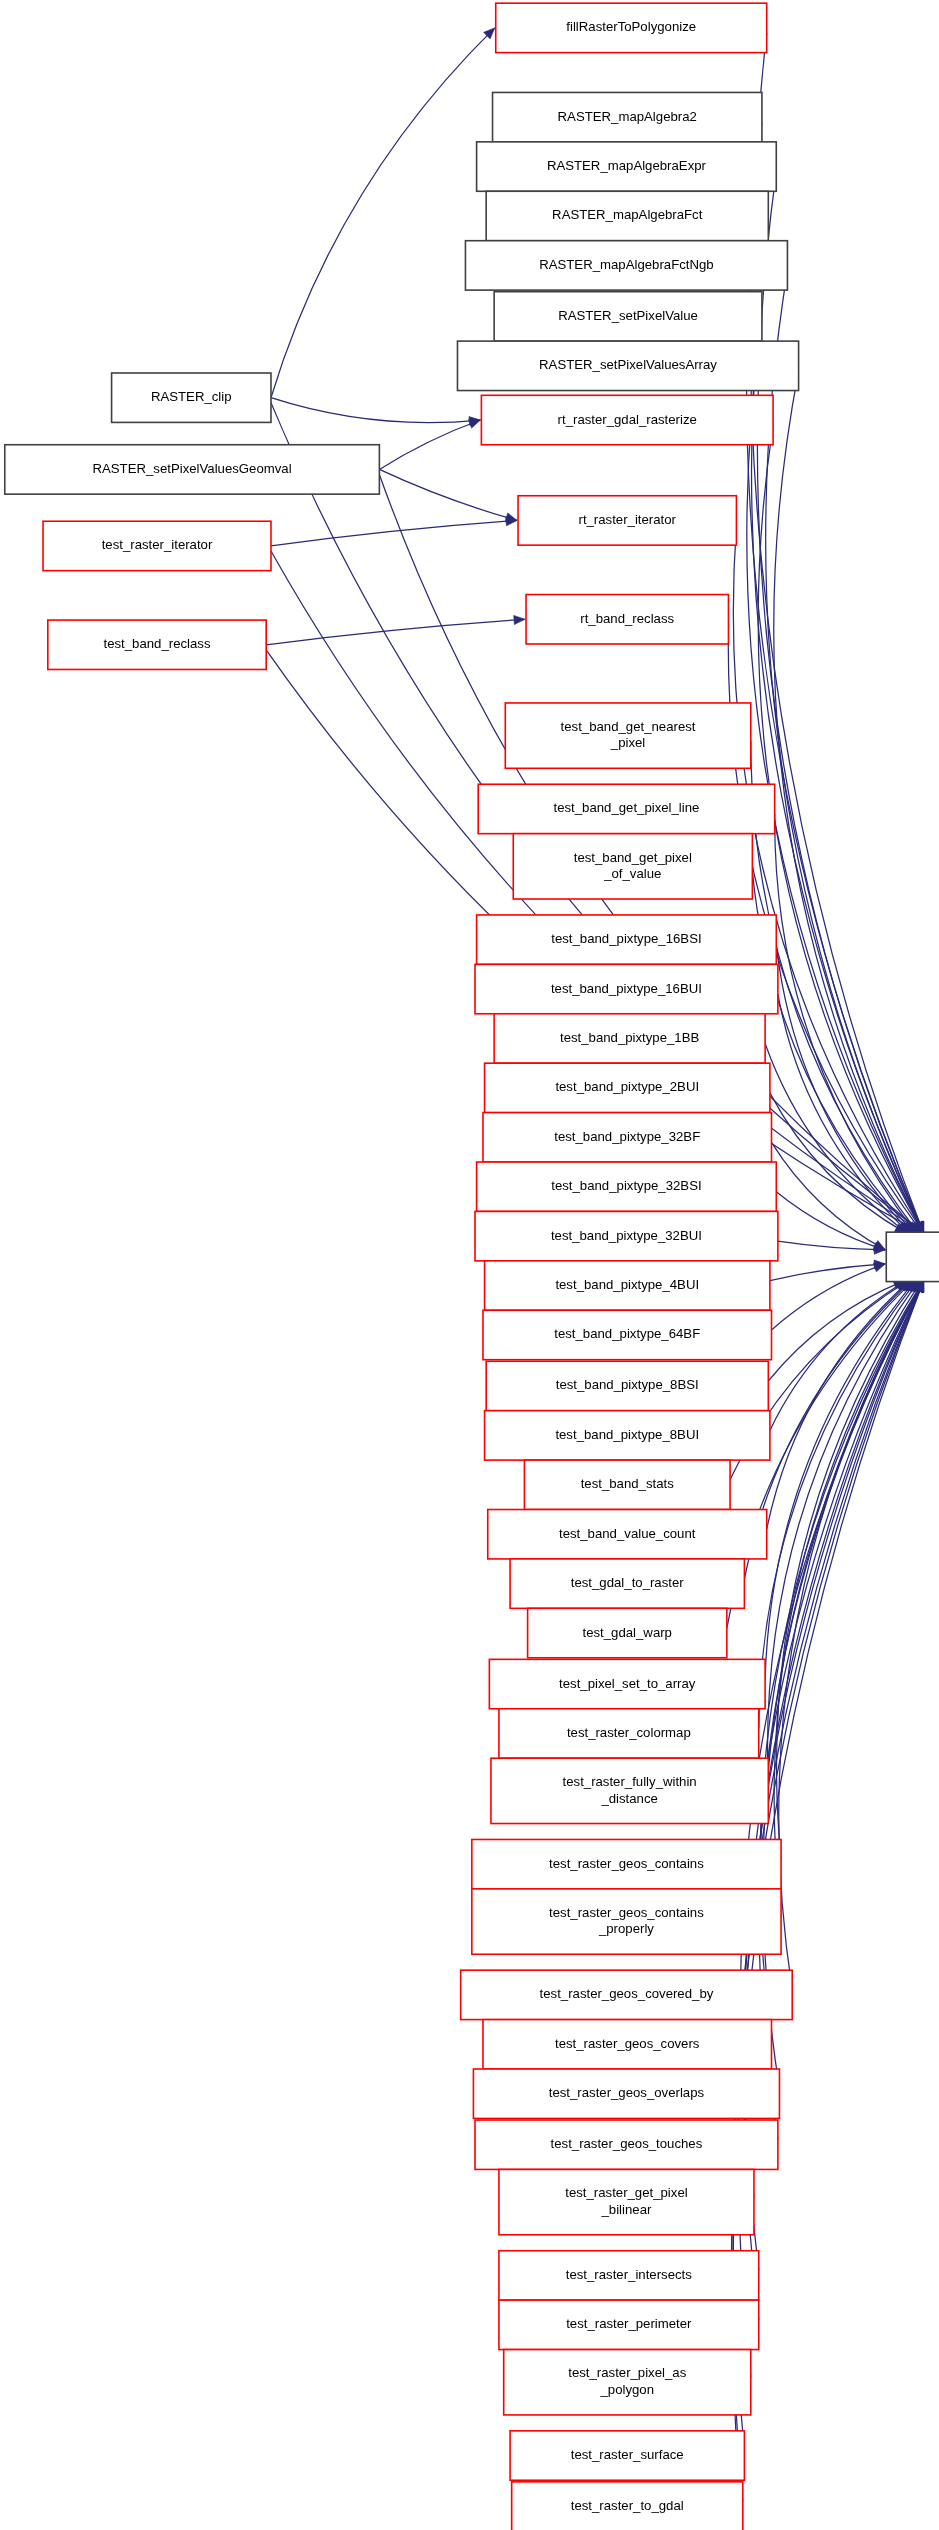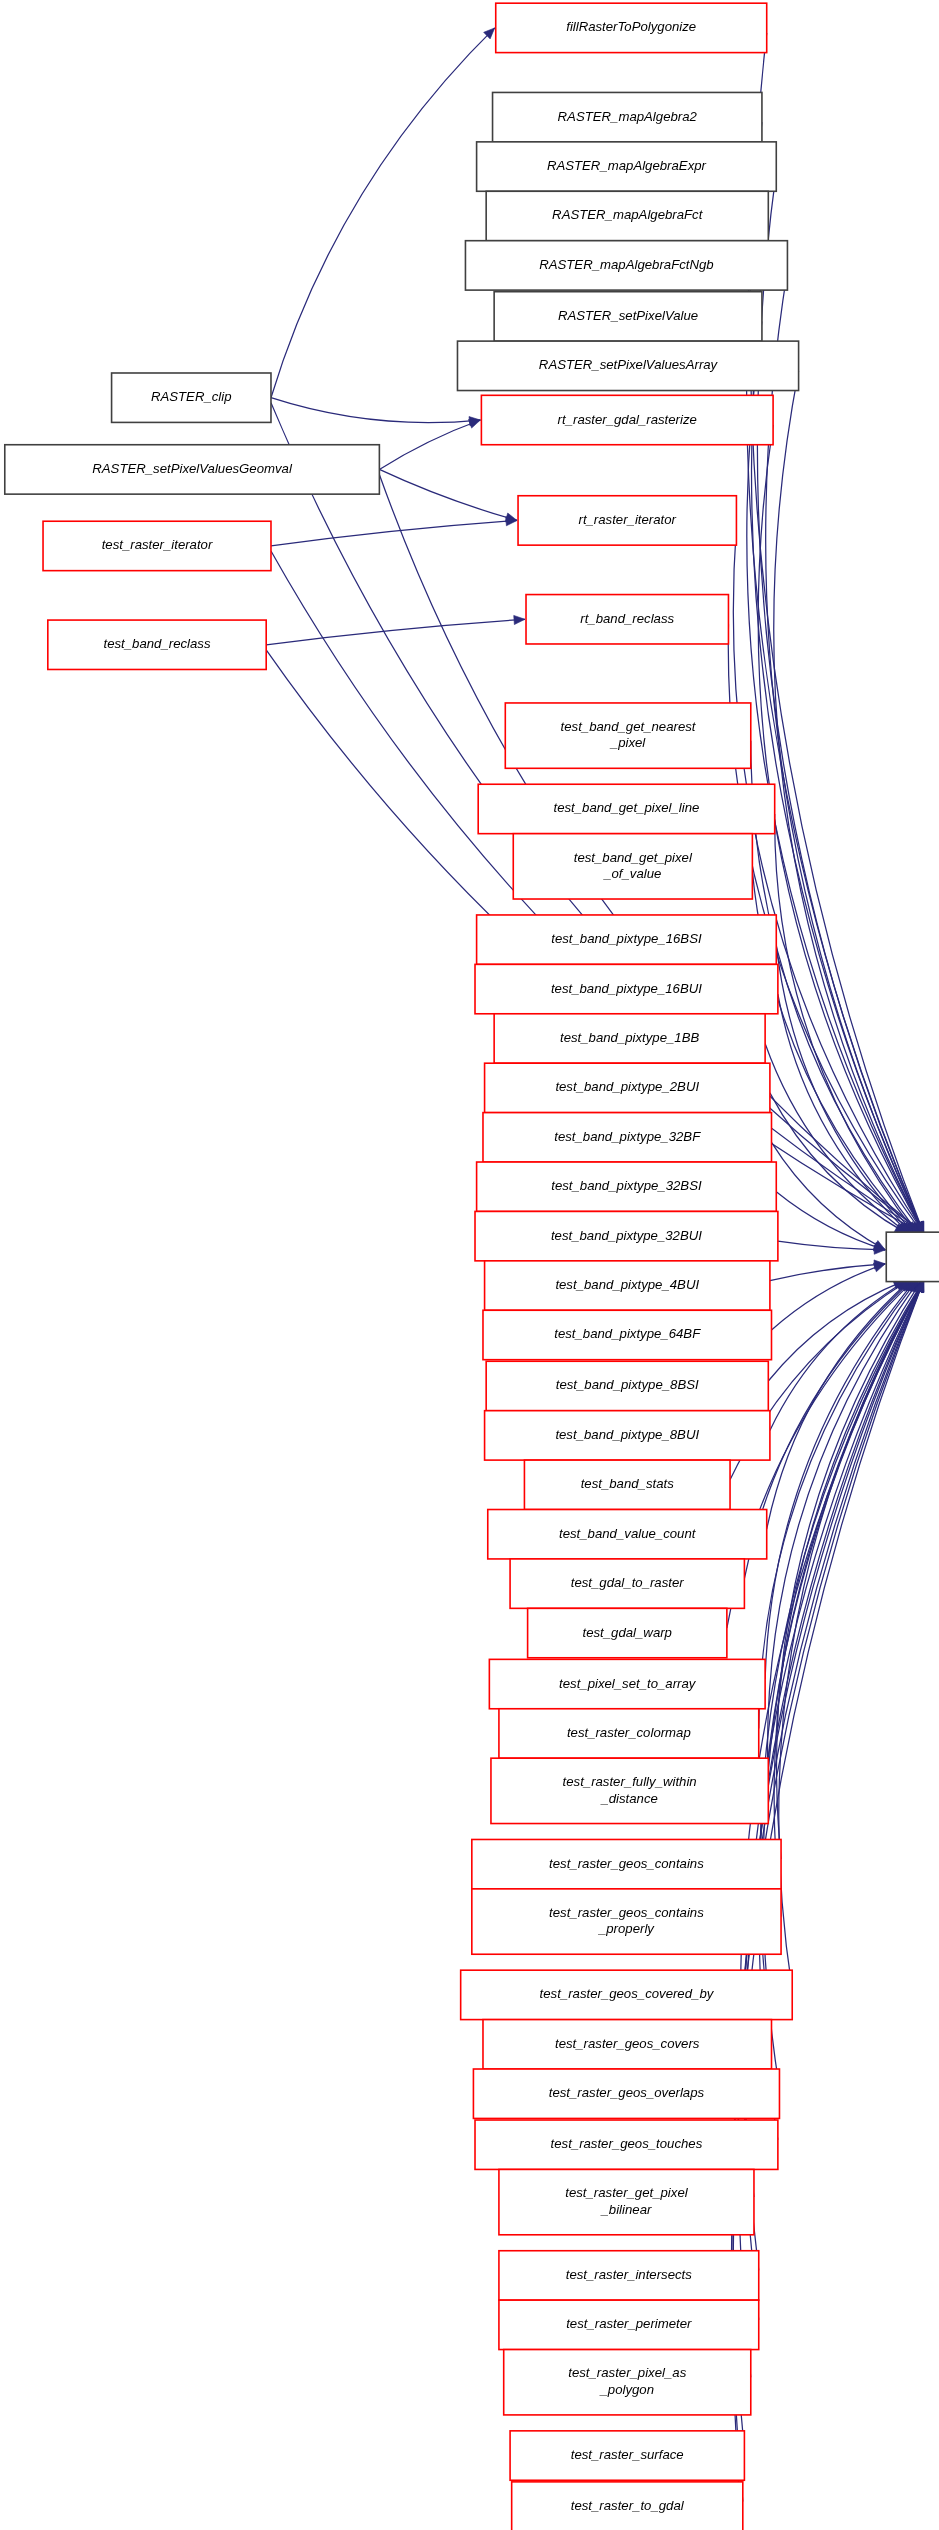--- a/index.html
+++ b/index.html
@@ -9,21 +9,20 @@
   }
   body {
     font-family: "Liberation Sans", sans-serif;
   }
   #graph-wrap {
     position: relative;
     width: 939px;
     height: 2530px;
     background: #ffffff;
     overflow: hidden;
-    font-style: italic;
   }
   svg#callgraph {
     display: block;
     width: 939px;
     height: 2530px;
   }
   .node-box {
     fill: #ffffff;
     stroke: #ff0000;
     stroke-width: 1.6;

